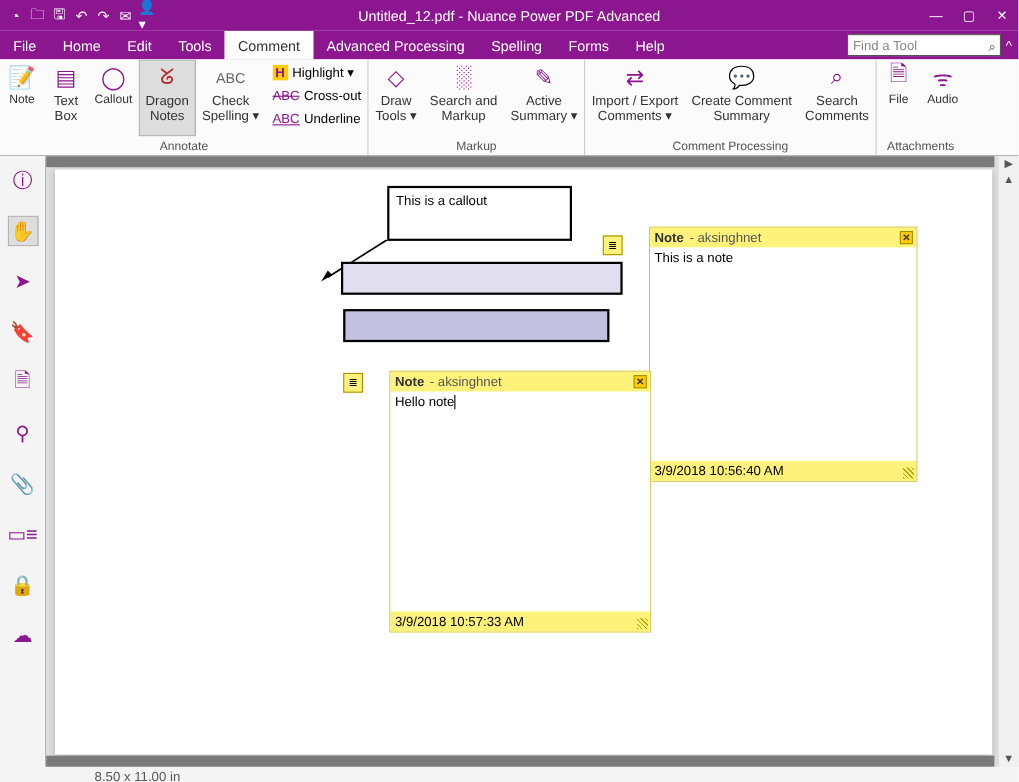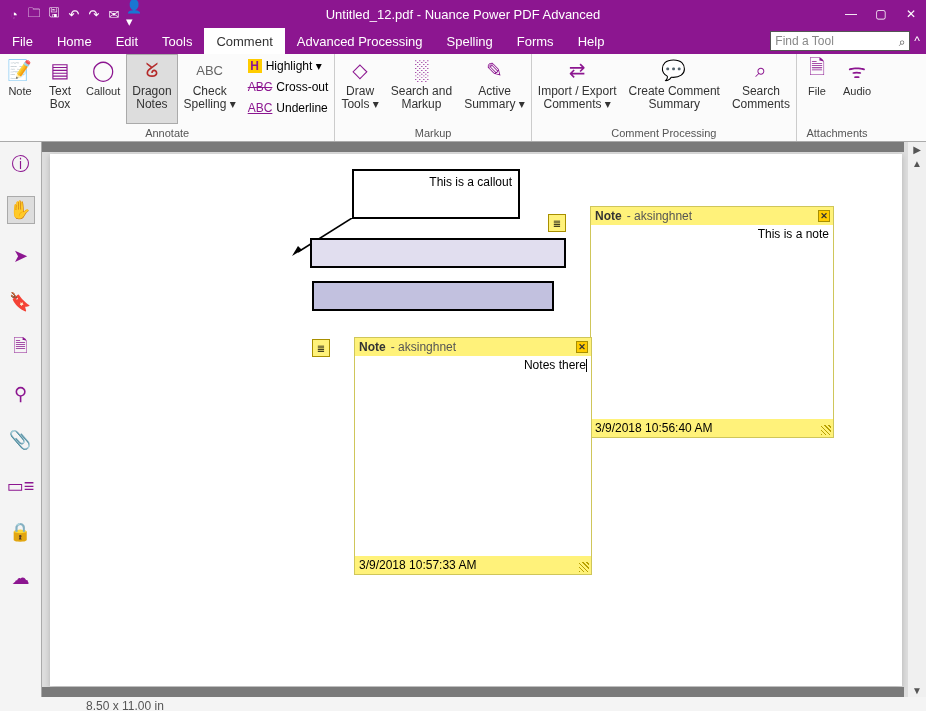--- a/index.html
+++ b/index.html
@@ -38,21 +38,21 @@
 .mainrow { display: flex; height: 555px; position: relative; }
 .leftpanel { width: 42px; background: #f4f4f4; border-right: 1px solid #aaa; display: flex; flex-direction: column; align-items: center; padding-top: 8px; gap: 18px; }
 .lp-btn { width: 28px; height: 28px; color: #8c1690; font-size: 18px; display: flex; align-items: center; justify-content: center; cursor: pointer; }
 .lp-btn.active { background: #ddd; box-shadow: inset 0 0 0 1px #aaa; }
 .canvas-wrap { flex: 1; position: relative; background: #ddd; }
 .topborder, .botborder { position: absolute; left: 0; right: 22px; height: 10px; background: #7a7a7a; }
 .topborder { top: 0; }
 .botborder { bottom: 0; }
 .rightscroll { position: absolute; right: 0; top: 0; bottom: 0; width: 18px; background: #f0f0f0; display: flex; flex-direction: column; align-items: center; }
 .rightscroll .sbtn { width: 16px; height: 14px; font-size: 10px; color: #555; display: flex; align-items: center; justify-content: center; cursor: pointer; }
-.page { position: absolute; left: 8px; top: 12px; width: 852px; height: 532px; background: #fff; box-shadow: 0 2px 6px rgba(0,0,0,.2); text-align: right; }
+.page { position: absolute; left: 8px; top: 12px; width: 852px; height: 532px; background: #fff; box-shadow: 0 2px 6px rgba(0,0,0,.2); }
 
 
 .callout { position: absolute; border: 2px solid #000; background: #fff; }
 .callout .text { padding: 4px 6px; font-size: 12px; }
 .rectshape { position: absolute; border: 2px solid #000; }
 .rect1 { background: #e1deef; }
 .rect2 { background: #c2c1df; }
 .notemark { position: absolute; width: 18px; height: 18px; background: #fff27a; border: 1px solid #a88f00; display: flex; align-items: center; justify-content: center; font-size: 10px; }
 .note-popup { position: absolute; background: #ffffcc; border: 1px solid #cfc65a; display: flex; flex-direction: column; }
 .note-hdr { background: #fff27a; height: 18px; display: flex; align-items: center; padding: 0 4px; font-size: 11px; font-weight: bold; color: #333; position: relative; }
@@ -253,21 +253,21 @@
             <div class="grip"></div>
           </div>
       </div>
 
       <div class="note-popup" style="left:304px;top:183px;width:238px;height:238px">
         <div class="note-hdr">
           <span>Note</span>&nbsp;
           <span class="auth">- aksinghnet</span>
           <div class="xbtn">✕</div>
         </div>
-        <div class="note-body"><span>Notes there</span><span class="cursor-caret"></span></div>
+        <div class="note-body"><span>Hello note</span><span class="cursor-caret"></span></div>
         <div class="note-ftr">
             <span>3/9/2018 10:57:33 AM</span>
             <div class="grip"></div>
           </div>
       </div>
 
     </div>
     <div class="botborder"></div>
     <div class="rightscroll">
       <div class="sbtn">▶</div>

